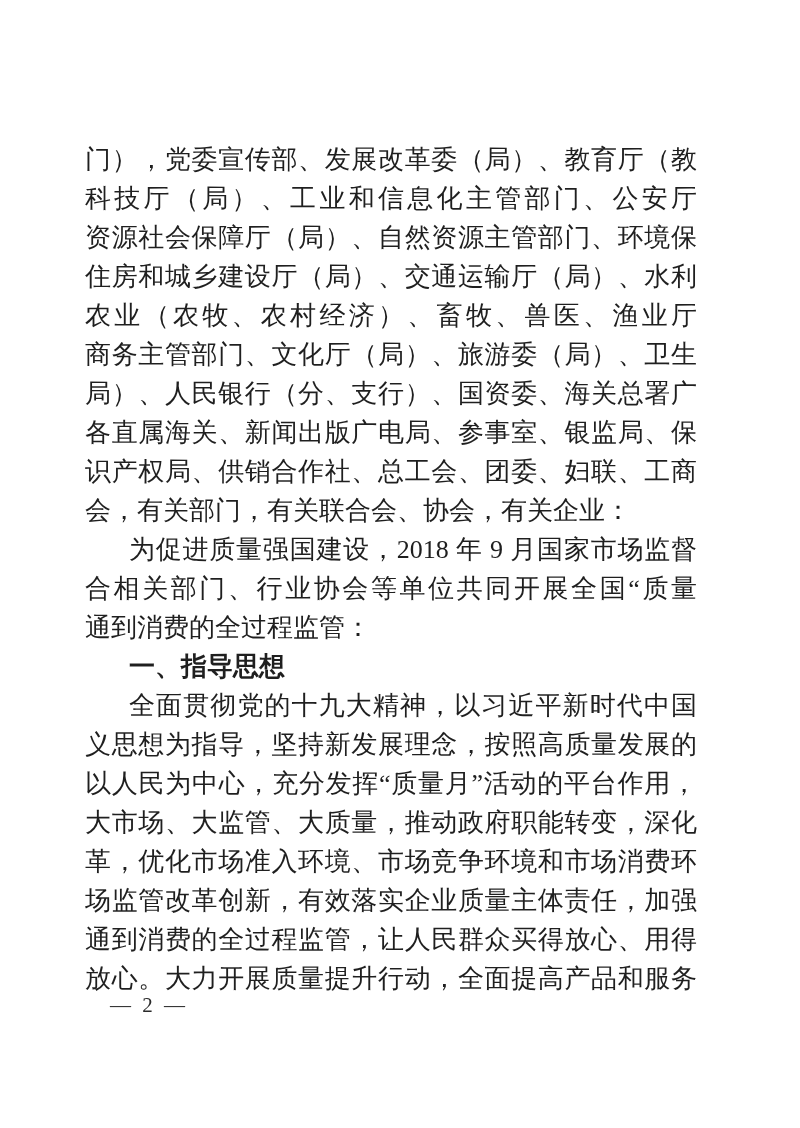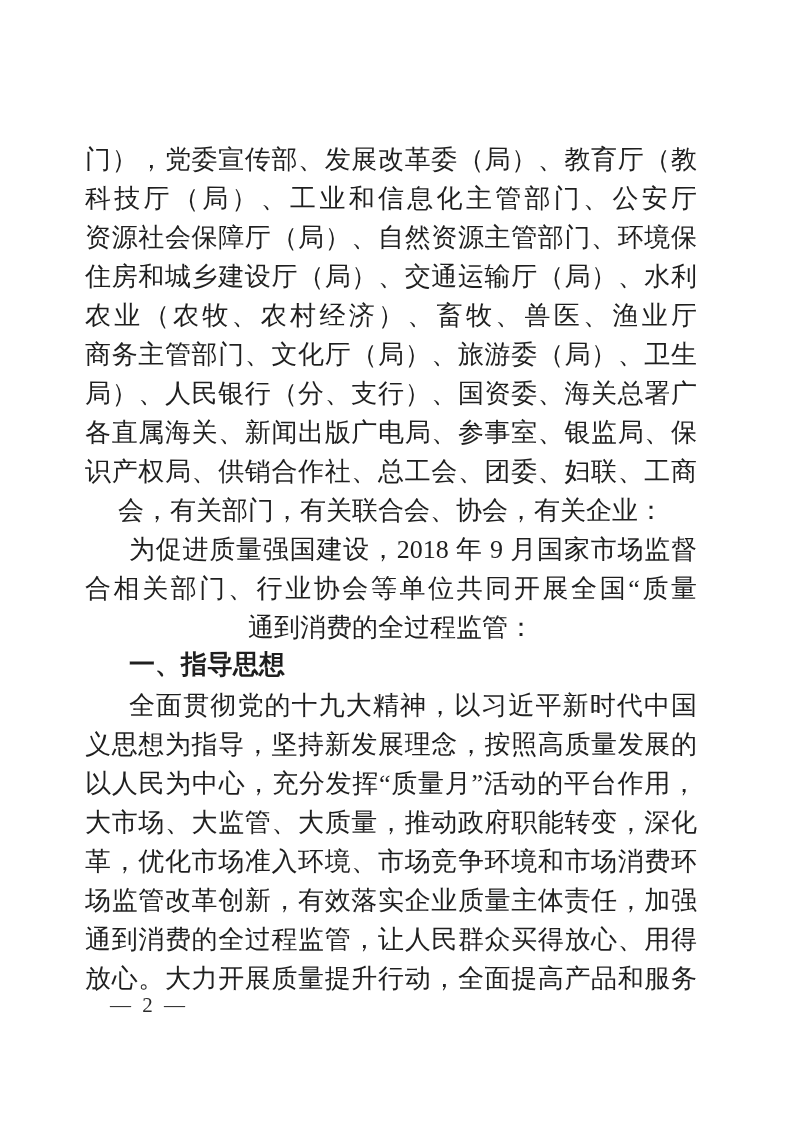--- a/index.html
+++ b/index.html
@@ -20,32 +20,32 @@
     position: absolute;
     left: 85px;
     top: 140px;
     width: 612px;
   }
   .line {
     height: 39px;
     line-height: 39px;
     font-size: 26px;
     overflow: hidden;
-    text-align: center;
+    text-align: left;
     color: #1f1f1f;
   }
   .line.justify {
     text-align: justify;
     text-align-last: justify;
   }
   .line.indent {
     text-indent: 44px;
   }
   .line.heading {
-    font-family: Liberation Mono, monospace;
+    font-family: Liberation Serif, serif;
     font-weight: bold;
     text-align: center;
     text-align-last: left;
   }
   .page-footer {
     position: absolute;
     left: 110px;
     top: 992px;
     font-size: 21px;
     line-height: 26px;

